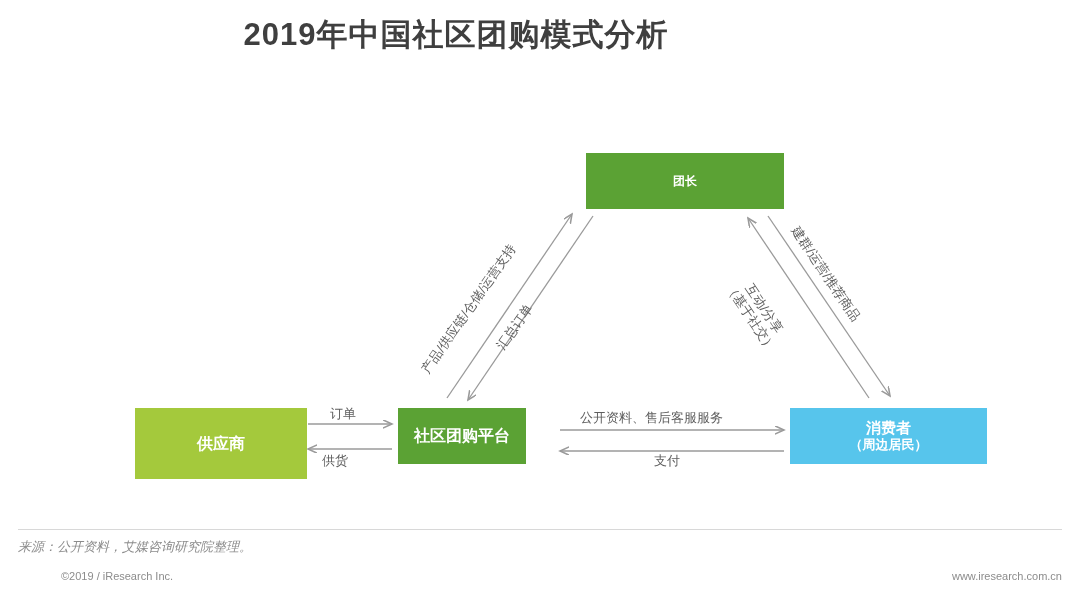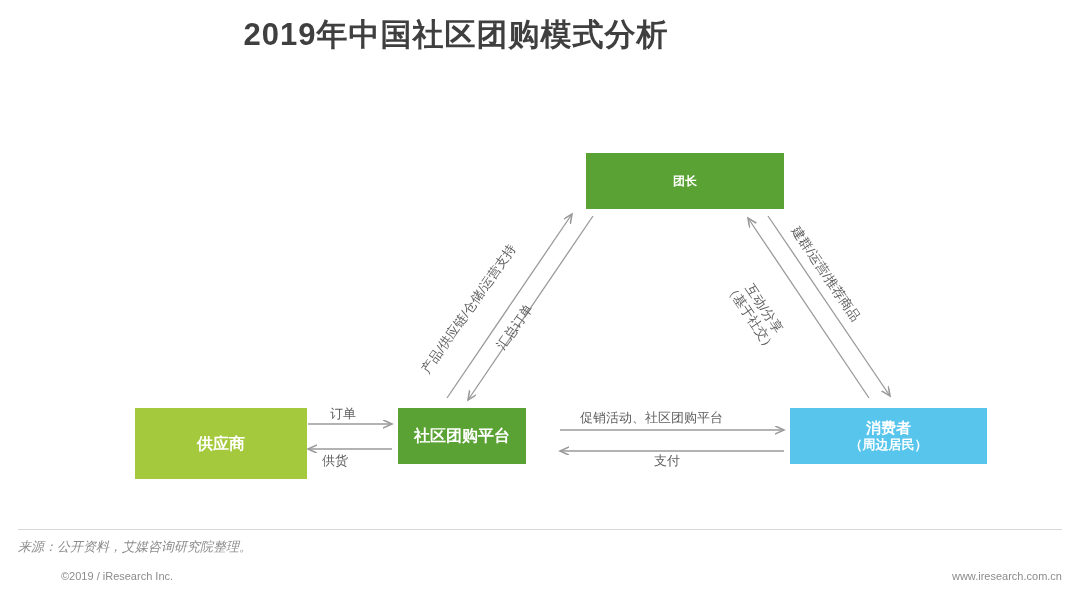--- a/index.html
+++ b/index.html
@@ -189,21 +189,21 @@
   <span>社区团购平台</span>
 </div>
 
 <div class="node" id="node-consumer">
   <span>消费者</span>
   <span class="sub">（周边居民）</span>
 </div>
 
 <div class="edge-label" id="lbl-order">订单</div>
 <div class="edge-label" id="lbl-supply">供货</div>
-<div class="edge-label" id="lbl-promo">促销活动、社区团购平台</div>
+<div class="edge-label" id="lbl-promo">公开资料、售后客服服务</div>
 <div class="edge-label" id="lbl-pay">支付</div>
 <div class="edge-label" id="lbl-product">产品/供应链/仓储/运营支持</div>
 <div class="edge-label" id="lbl-summary">汇总订单</div>
 <div class="edge-label" id="lbl-build">建群/运营/推荐商品</div>
 <div class="edge-label" id="lbl-share">
   <span>互动/分享</span><br>
   <span>（基于社交）</span>
 </div>
 
 <div id="footer-rule"></div>

